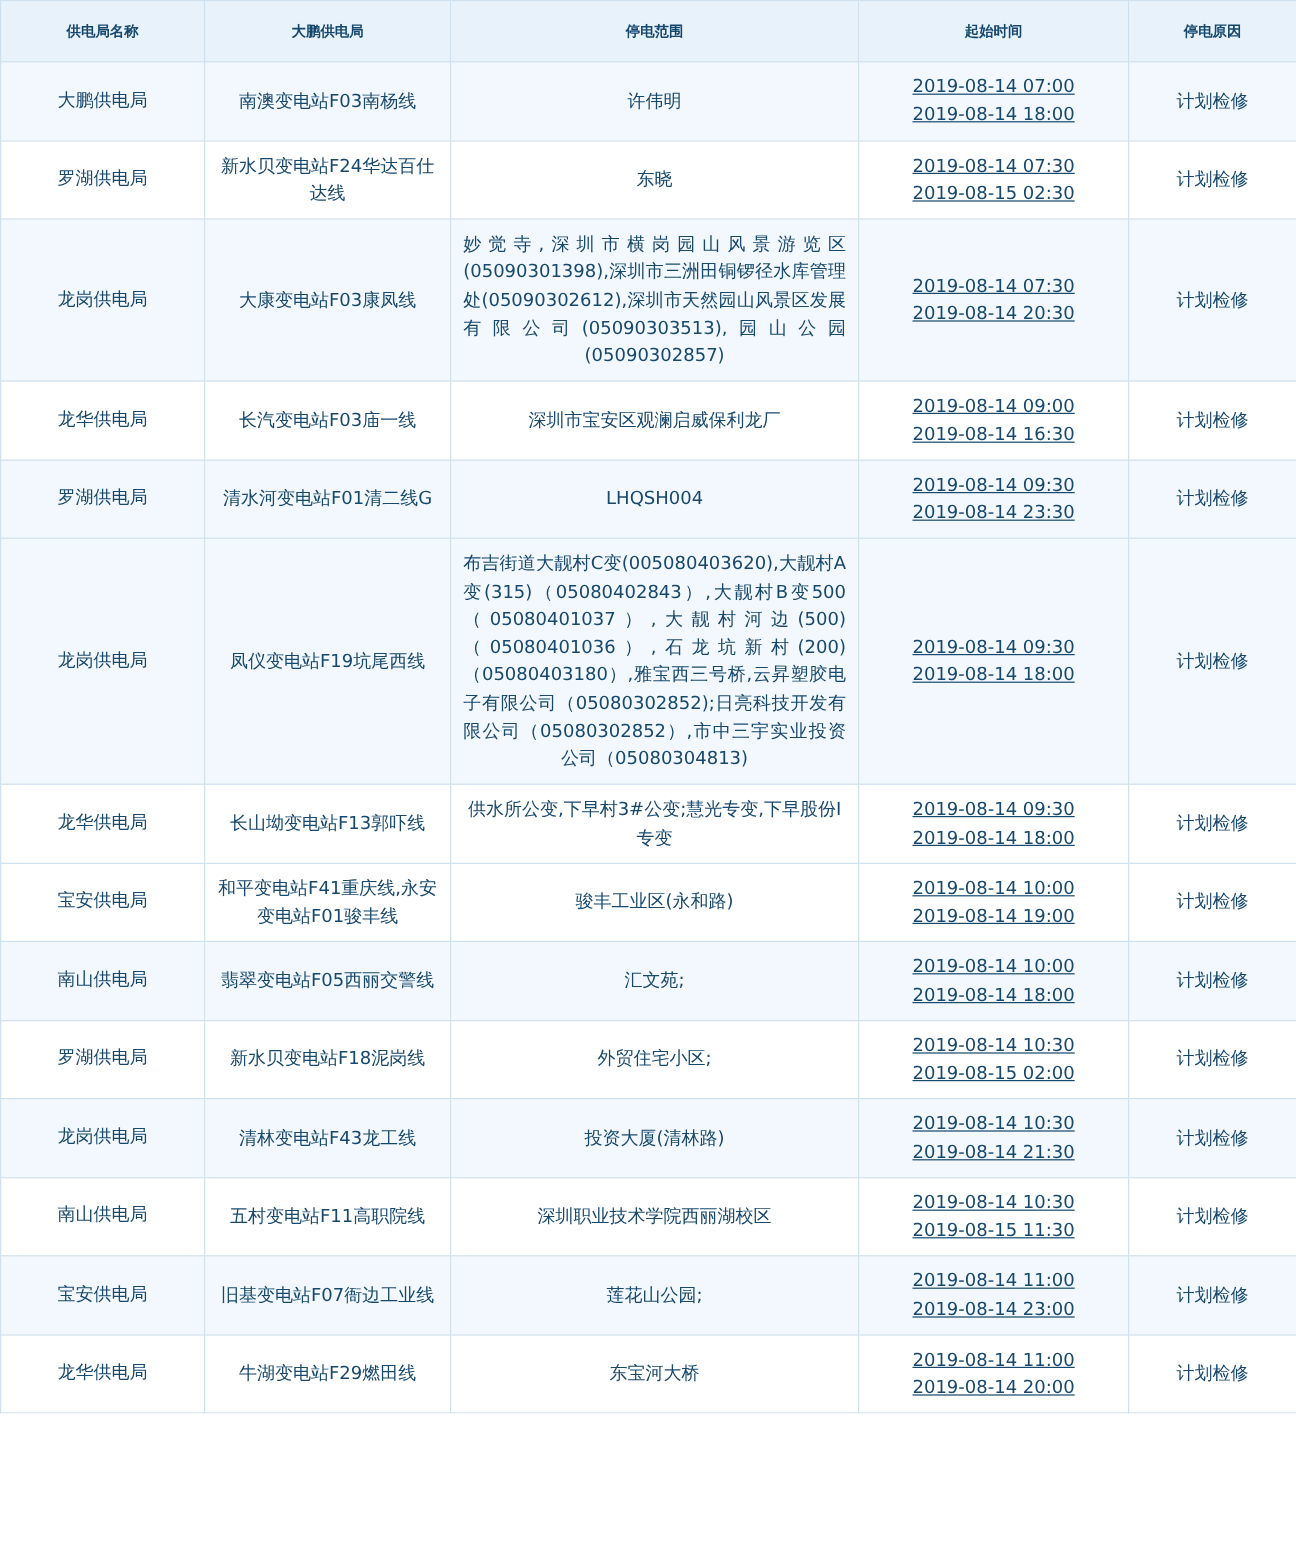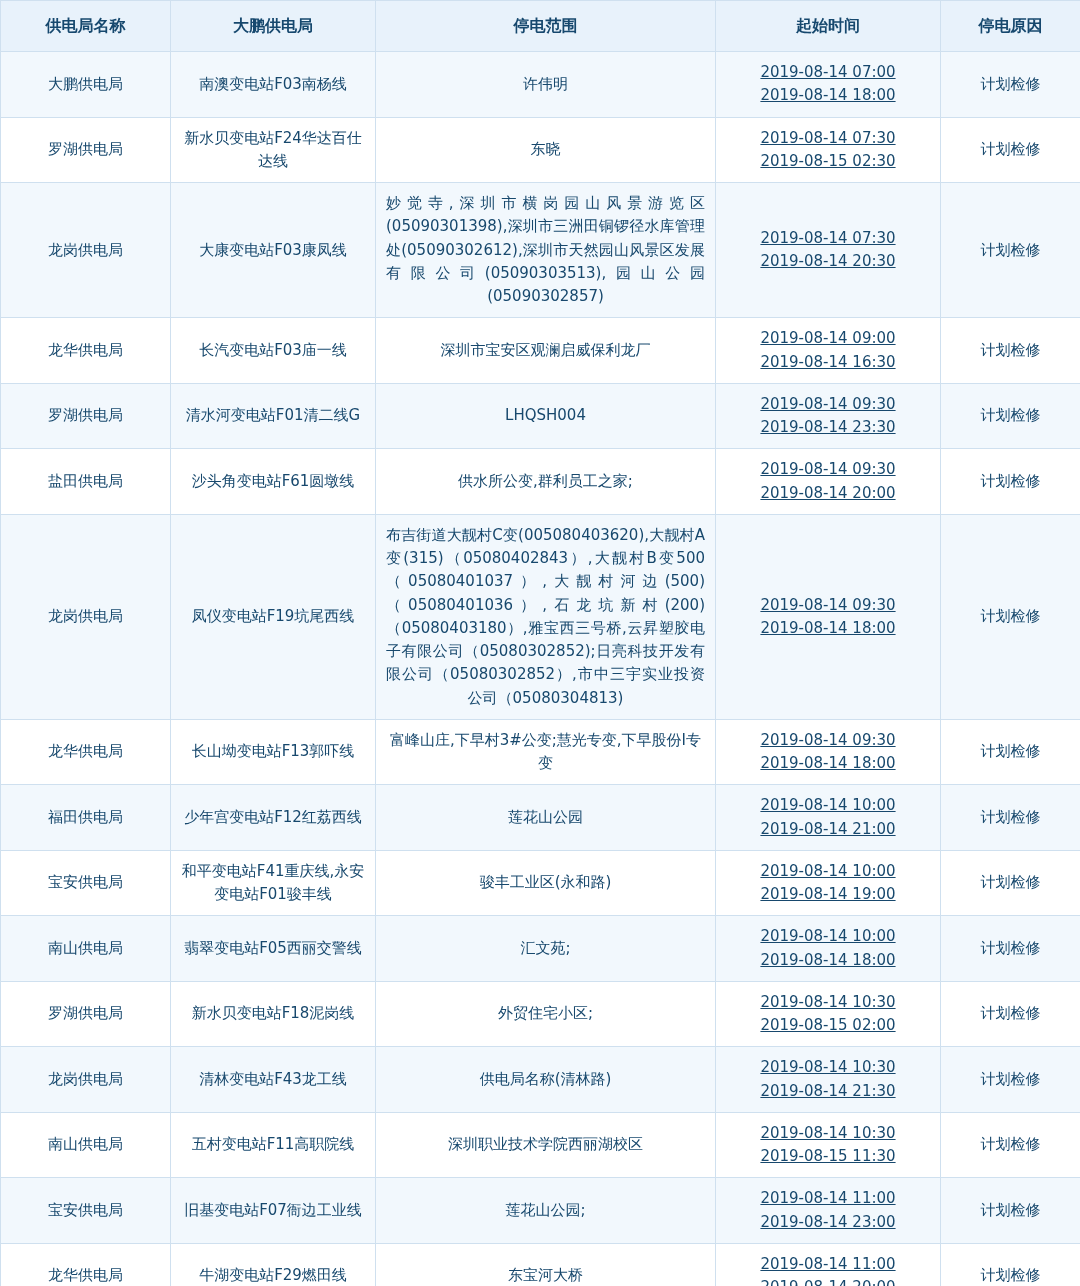--- a/index.html
+++ b/index.html
@@ -20,21 +20,21 @@
   .outage-table col.c0 { width: 170px; }
   .outage-table col.c1 { width: 205px; }
   .outage-table col.c2 { width: 340px; }
   .outage-table col.c3 { width: 225px; }
   .outage-table col.c4 { width: 140px; }
 
   .outage-table th {
     background: #e8f2fb;
     color: #16486e;
     font-weight: bold;
-    font-size: 16px;
+    font-size: 12px;
     height: 42px;
     border: 1px solid #cfe0ef;
     text-align: center;
     vertical-align: middle;
     padding: 4px 6px;
   }
   .outage-table td {
     border: 1px solid #cfe0ef;
     font-size: 15px;
     line-height: 1.55;
@@ -110,50 +110,34 @@
         <td class="col-reason">计划检修</td>
       </tr>
       <tr class="even">
         <td class="col-bureau">罗湖供电局</td>
         <td class="col-line">清水河变电站F01清二线G</td>
         <td class="col-scope">LHQSH004</td>
         <td class="col-time">2019-08-14 09:30
 2019-08-14 23:30</td>
         <td class="col-reason">计划检修</td>
       </tr>
-      <tr class="odd">
-        <td class="col-bureau">盐田供电局</td>
-        <td class="col-line">沙头角变电站F61圆墩线</td>
-        <td class="col-scope">供水所公变,群利员工之家;</td>
-        <td class="col-time">2019-08-14 09:30
-2019-08-14 20:00</td>
-        <td class="col-reason">计划检修</td>
-      </tr>
       <tr class="even">
         <td class="col-bureau">龙岗供电局</td>
         <td class="col-line">凤仪变电站F19坑尾西线</td>
         <td class="col-scope long">布吉街道大靓村C变(005080403620),大靓村A变(315)（05080402843）,大靓村B变500（05080401037）,大靓村河边(500)（05080401036）,石龙坑新村(200)（05080403180）,雅宝西三号桥,云昇塑胶电子有限公司（05080302852);日亮科技开发有限公司（05080302852）,市中三宇实业投资公司（05080304813)</td>
         <td class="col-time">2019-08-14 09:30
 2019-08-14 18:00</td>
         <td class="col-reason">计划检修</td>
       </tr>
       <tr class="odd">
         <td class="col-bureau">龙华供电局</td>
         <td class="col-line">长山坳变电站F13郭吓线</td>
-        <td class="col-scope">富峰山庄,下早村3#公变;慧光专变,下早股份I专变</td>
+        <td class="col-scope">供水所公变,下早村3#公变;慧光专变,下早股份I专变</td>
         <td class="col-time">2019-08-14 09:30
 2019-08-14 18:00</td>
-        <td class="col-reason">计划检修</td>
-      </tr>
-      <tr class="even">
-        <td class="col-bureau">福田供电局</td>
-        <td class="col-line">少年宫变电站F12红荔西线</td>
-        <td class="col-scope">莲花山公园</td>
-        <td class="col-time">2019-08-14 10:00
-2019-08-14 21:00</td>
         <td class="col-reason">计划检修</td>
       </tr>
       <tr class="odd">
         <td class="col-bureau">宝安供电局</td>
         <td class="col-line">和平变电站F41重庆线,永安变电站F01骏丰线</td>
         <td class="col-scope">骏丰工业区(永和路)</td>
         <td class="col-time">2019-08-14 10:00
 2019-08-14 19:00</td>
         <td class="col-reason">计划检修</td>
       </tr>
@@ -169,21 +153,21 @@
         <td class="col-bureau">罗湖供电局</td>
         <td class="col-line">新水贝变电站F18泥岗线</td>
         <td class="col-scope">外贸住宅小区;</td>
         <td class="col-time">2019-08-14 10:30
 2019-08-15 02:00</td>
         <td class="col-reason">计划检修</td>
       </tr>
       <tr class="even">
         <td class="col-bureau">龙岗供电局</td>
         <td class="col-line">清林变电站F43龙工线</td>
-        <td class="col-scope">供电局名称(清林路)</td>
+        <td class="col-scope">投资大厦(清林路)</td>
         <td class="col-time">2019-08-14 10:30
 2019-08-14 21:30</td>
         <td class="col-reason">计划检修</td>
       </tr>
       <tr class="odd">
         <td class="col-bureau">南山供电局</td>
         <td class="col-line">五村变电站F11高职院线</td>
         <td class="col-scope">深圳职业技术学院西丽湖校区</td>
         <td class="col-time">2019-08-14 10:30
 2019-08-15 11:30</td>

